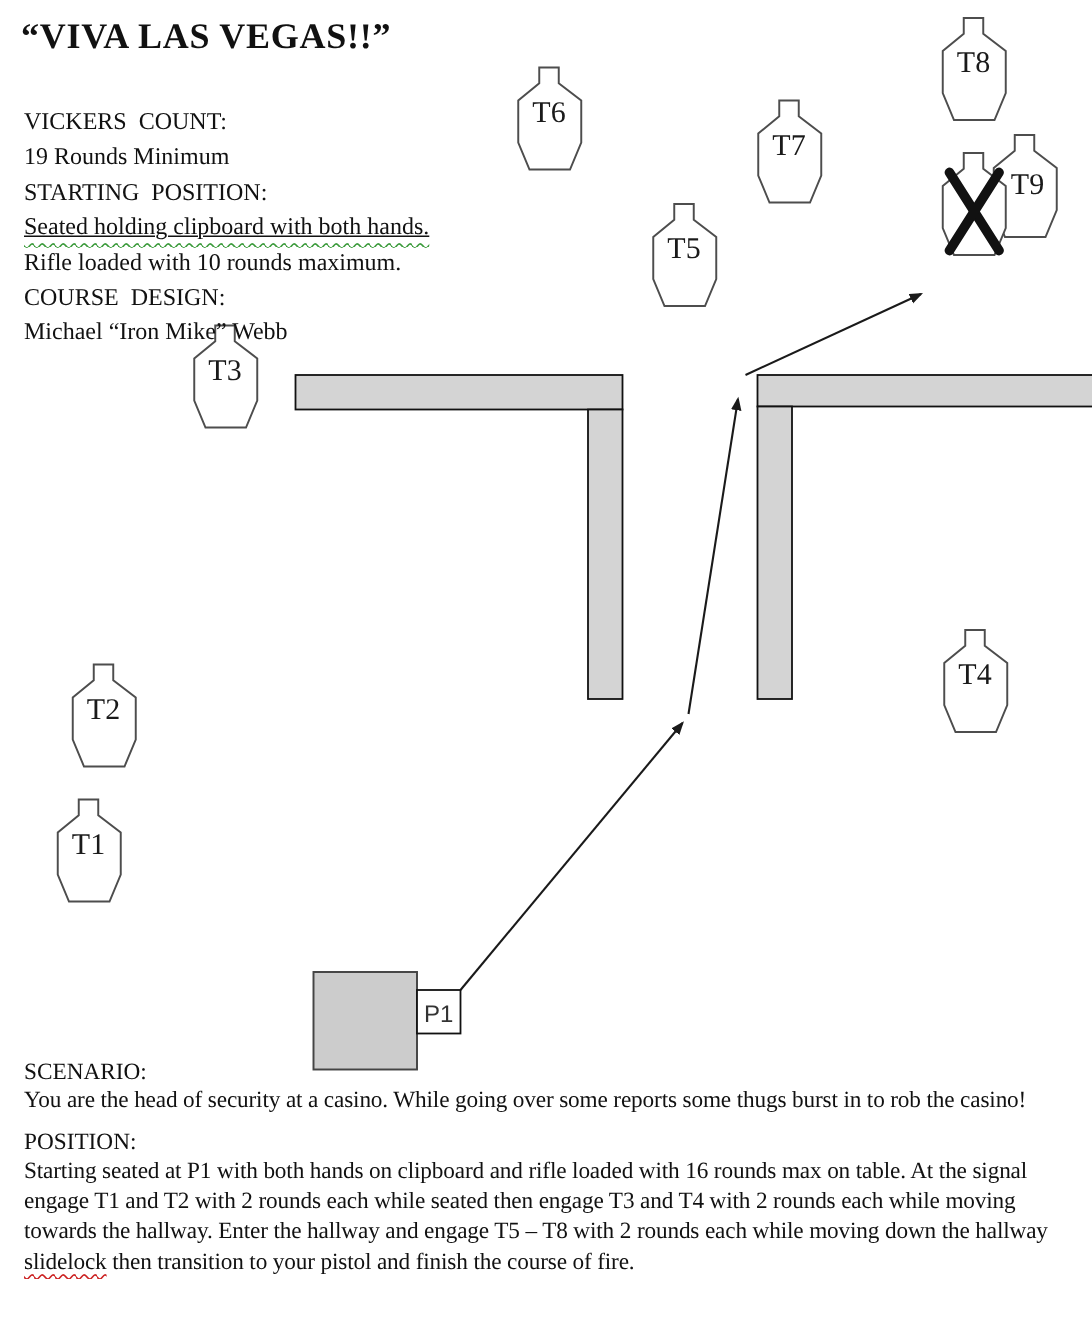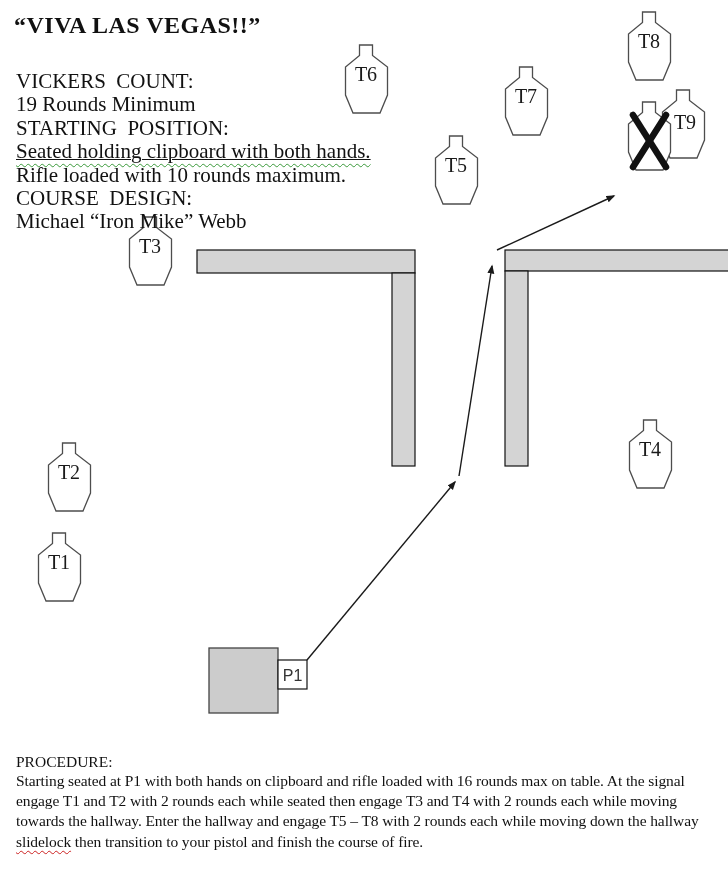--- a/index.html
+++ b/index.html
@@ -7,21 +7,21 @@
     position:relative; width:728px; height:892px; background:#ffffff;
     overflow:hidden; font-family:"Liberation Serif", serif; color:#111;
   }
   .title {
     position:absolute; left:14px; top:12px; margin:0;
     font-size:24px; font-weight:bold; letter-spacing:0.5px;
     font-family:"Liberation Serif", serif; white-space:pre;
   }
   .info {
     position:absolute; left:16px; top:70px;
-    font-size:21px; line-height:23.4px;
+    font-size:16px; line-height:23.4px;
   }
   .info-line { white-space:pre; }
   .u-solid { text-decoration:underline; text-decoration-thickness:1px; }
   .u-wavy-green {
     text-decoration-line:underline; text-decoration-style:wavy;
     text-decoration-color:#3a9a3a; text-decoration-thickness:1px;
     text-underline-offset:4.5px;
   }
   .u-wavy-red {
     text-decoration-line:underline; text-decoration-style:wavy;
@@ -118,22 +118,26 @@
   <div class="info">
     <div class="info-line">VICKERS  COUNT:</div>
     <div class="info-line">19 Rounds Minimum</div>
     <div class="info-line">STARTING  POSITION:</div>
     <div class="info-line"><span class="u-solid"><span class="u-wavy-green">Seated holding clipboard with both hands.</span></span></div>
     <div class="info-line">Rifle loaded with 10 rounds maximum.</div>
     <div class="info-line">COURSE  DESIGN:</div>
     <div class="info-line">Michael “Iron Mike” Webb</div>
   </div>
 
+  <div class="bottom-block scenario-block">
+    <div class="block-heading">SCENARIO:</div>
+    <div class="text-line">You are the head of security at a casino. While going over some reports some thugs burst in to rob the casino!</div>
+  </div>
 
   <div class="bottom-block procedure-block">
-    <div class="block-heading">PROCEDURE:</div>
+    <div class="block-heading">POSITION:</div>
     <div class="text-line">Starting seated at P1 with both hands on clipboard and rifle loaded with 16 rounds max on table. At the signal</div>
     <div class="text-line">engage T1 and T2 with 2 rounds each while seated then engage T3 and T4 with 2 rounds each while moving</div>
     <div class="text-line">towards the hallway. Enter the hallway and engage T5 – T8 with 2 rounds each while moving down the hallway</div>
     <div class="text-line"><span class="u-wavy-red">slidelock</span><span> then transition to your pistol and finish the course of fire.</span></div>
   </div>
 
 </div>
 
 </body></html>

